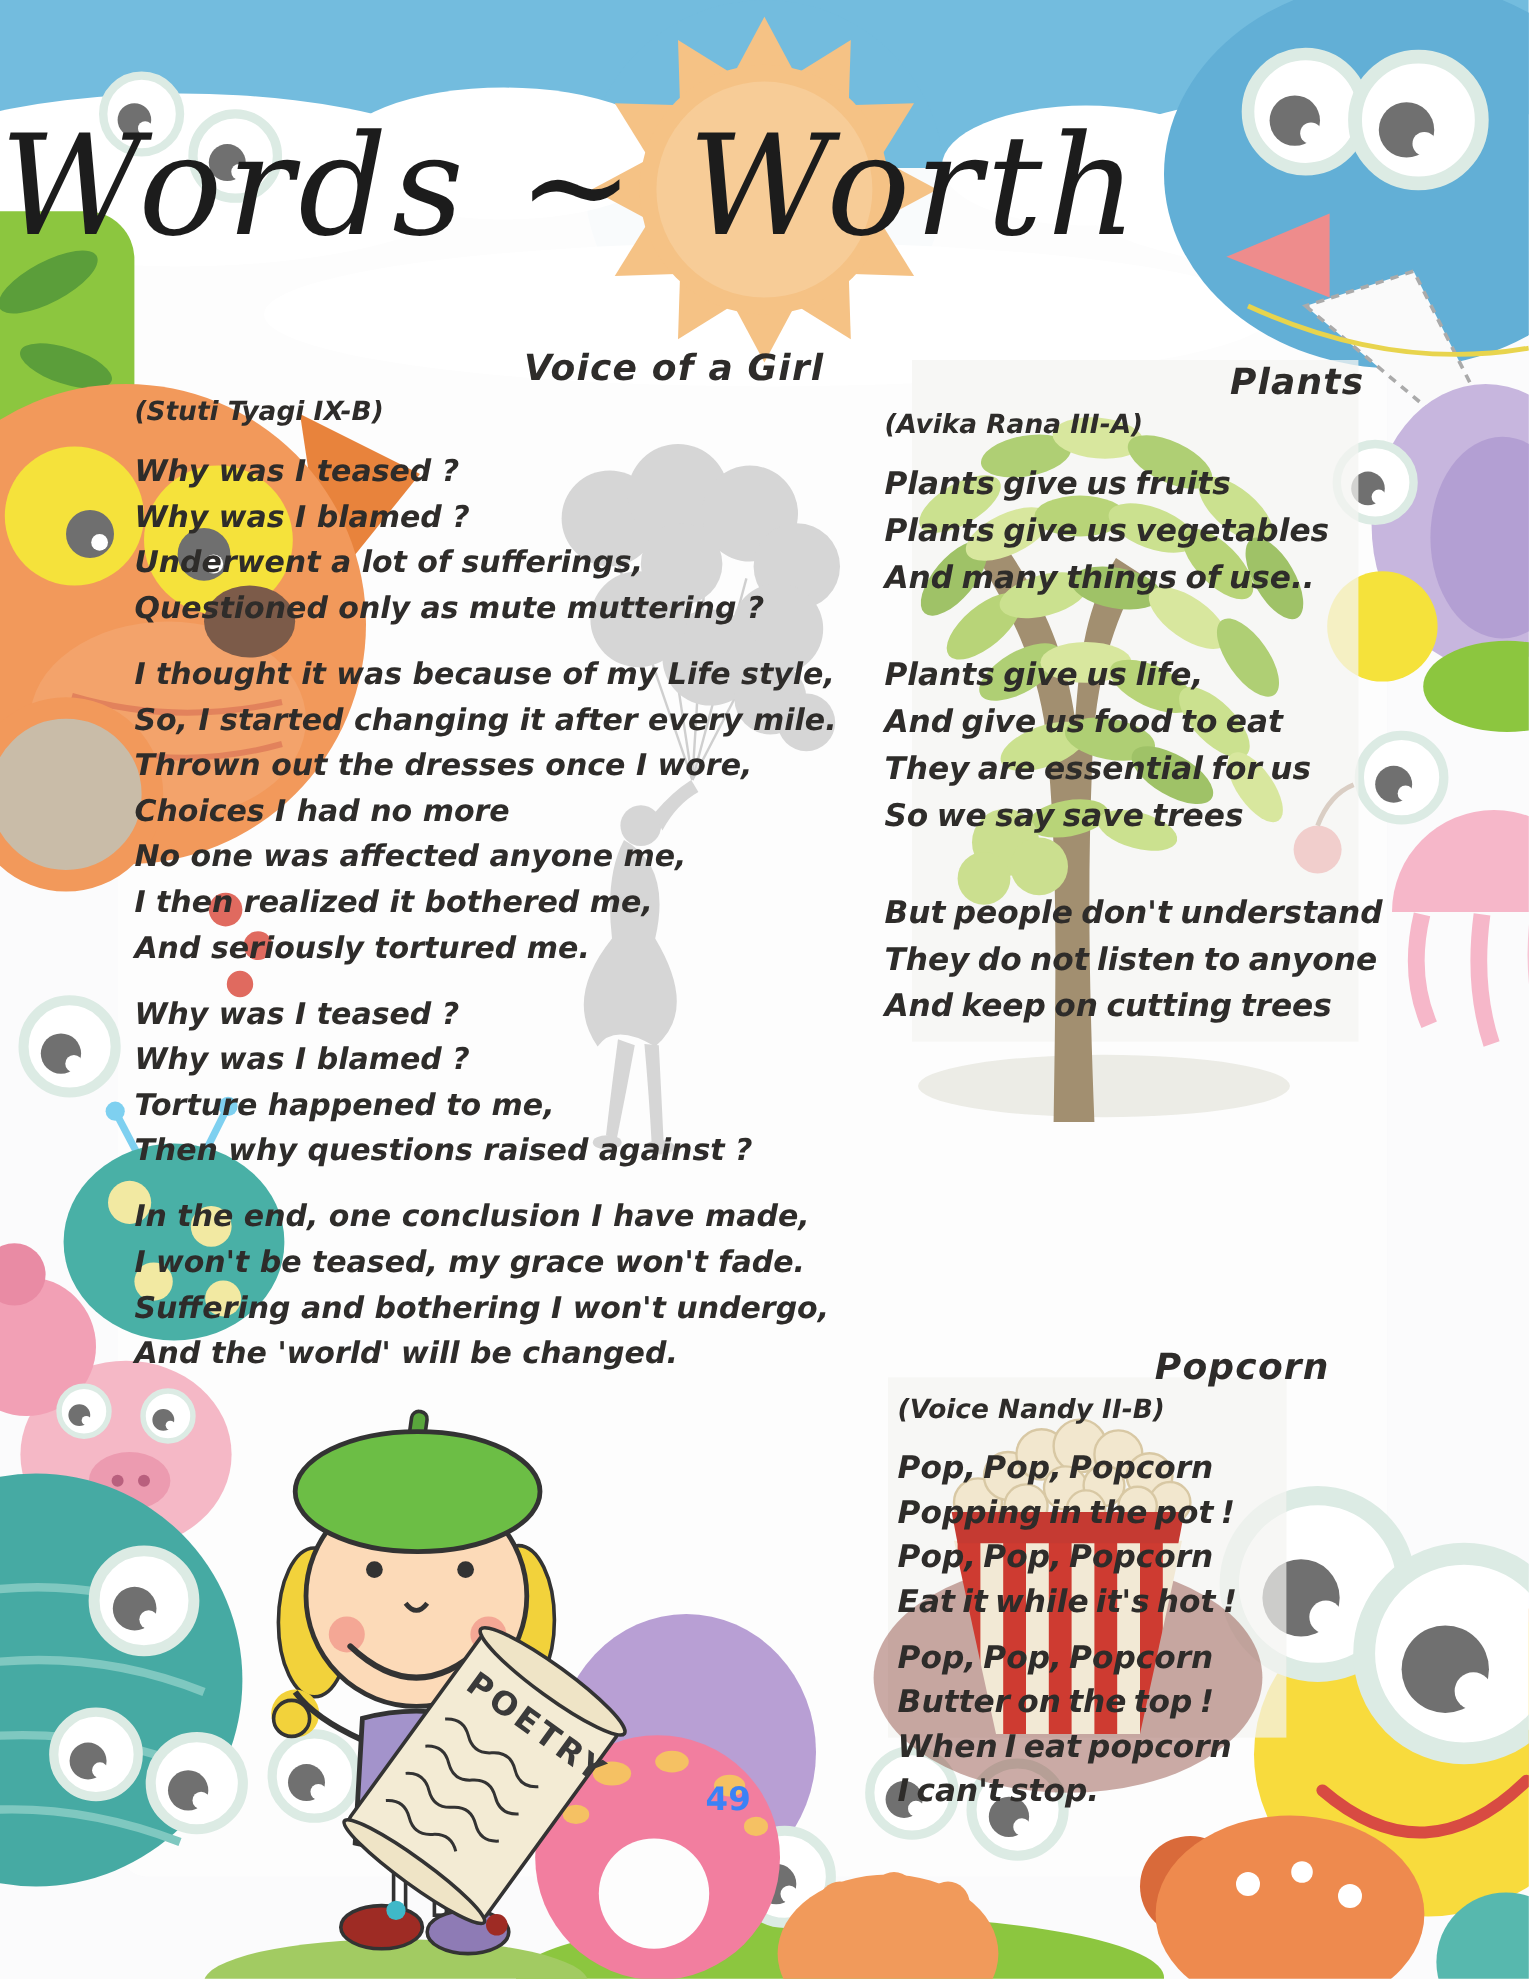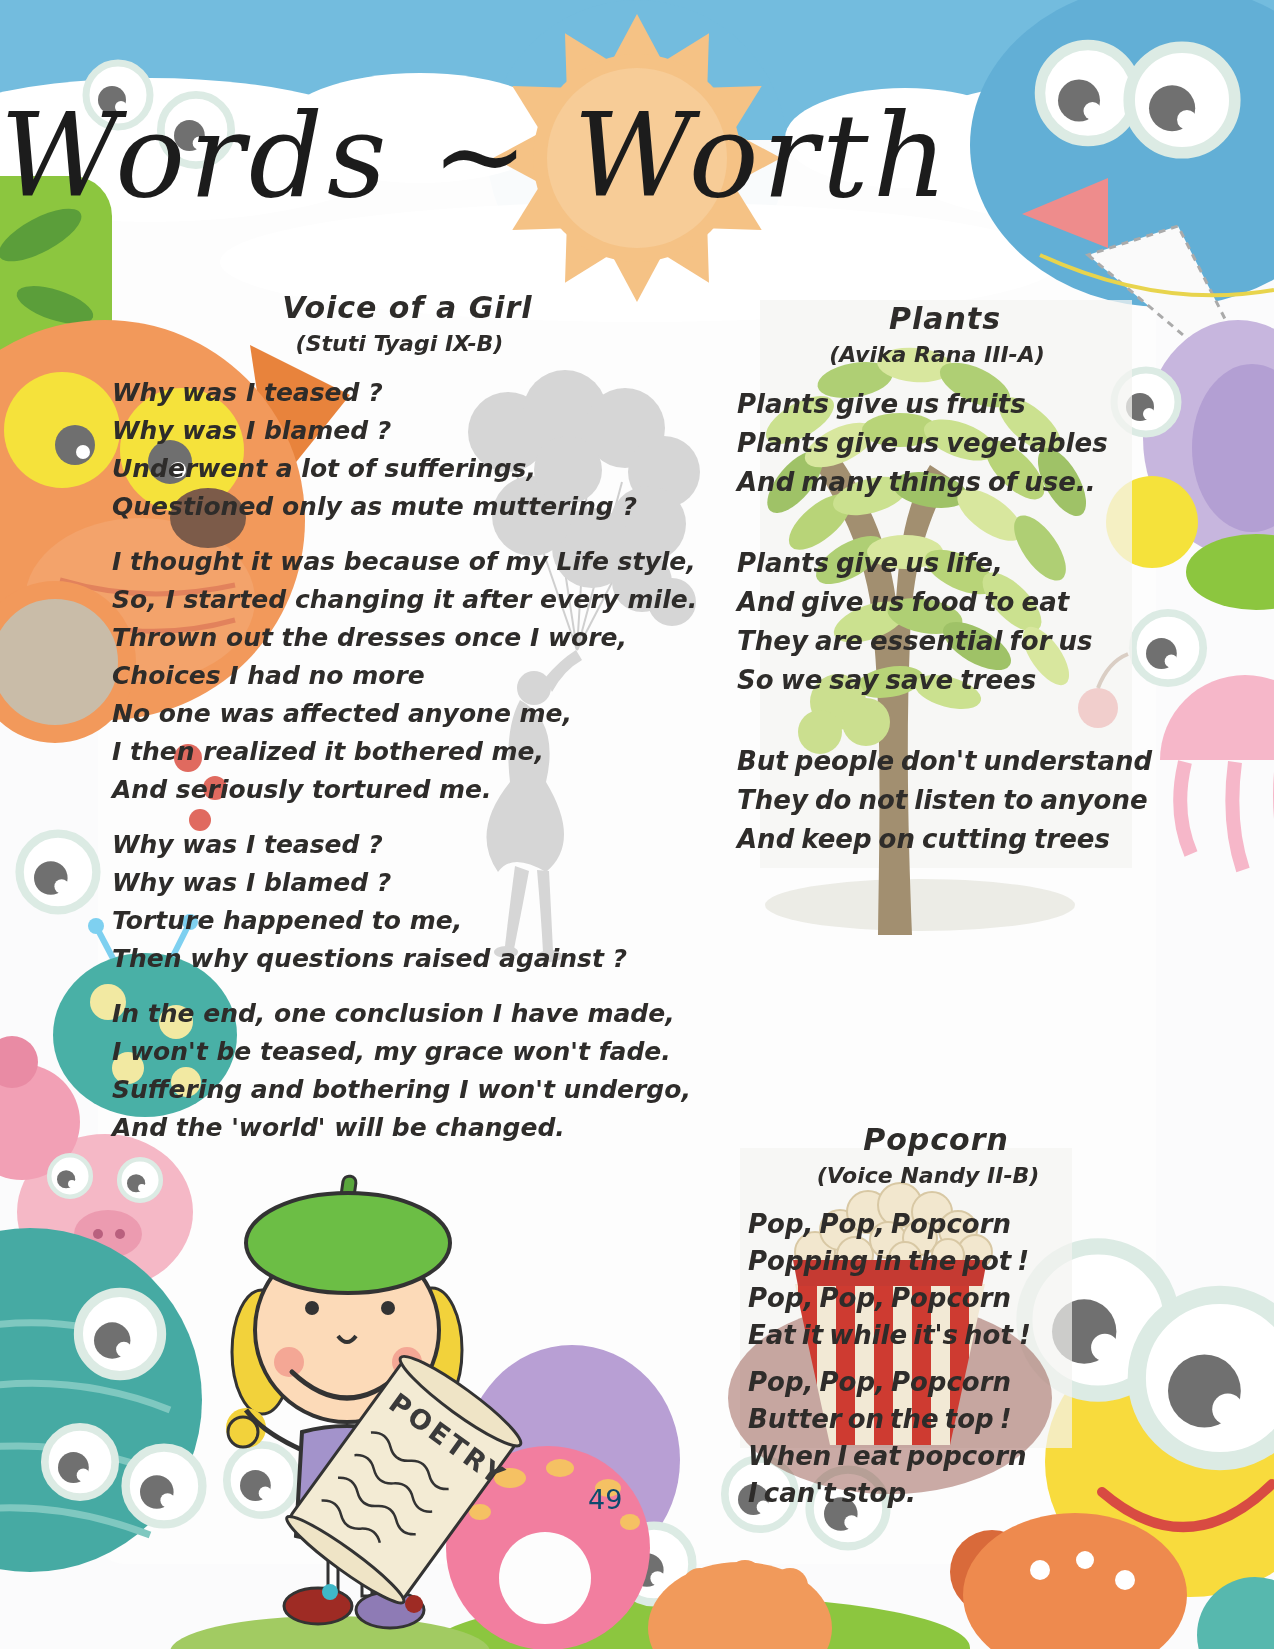--- a/index.html
+++ b/index.html
@@ -30,46 +30,45 @@
     position:absolute;
     z-index:20;
     color:#2e2c2a;
     font-family:"DejaVu Sans", sans-serif;
     font-style:italic;
     font-weight:bold;
   }
   .poem-title{
     margin:0 0 6px 16px;
     font-size:30px;
-    text-align:center;
+    text-align:right;
     letter-spacing:1px;
   }
   .poem-author{
     font-size:22px;
-    text-align:center;
     margin:0 0 18px 0;
   }
   .poem-line{white-space:nowrap;}
   #poem-voice{left:112px;top:290px;width:575px;}
   #poem-voice .poem-line{font-size:25px;line-height:38px;}
   #poem-voice .stanza{margin-bottom:17px;}
   #poem-plants{left:737px;top:301px;width:400px;}
   #poem-plants .poem-line{font-size:26px;line-height:39px;word-spacing:-2px;}
   #poem-plants .stanza{margin-bottom:42px;}
   #poem-popcorn{left:748px;top:1122px;width:360px;font-style:italic;}
   #poem-popcorn .poem-line{font-size:26px;line-height:37px;word-spacing:-3px;}
   #poem-popcorn .stanza{margin-bottom:10px;}
   .page-number{
     position:absolute;
     left:588px;top:1484px;
     z-index:25;
     font-size:27px;
-    font-weight:normal;
+    font-weight:bold;
     font-style:normal;
-    color:#0c4a6e;
+    color:#3b82f6;
   }
 </style>
 </head>
 <body>
 
 <div id="page">
 
   <svg class="bg" width="1274" height="1649" viewBox="0 0 1274 1649">
     <defs>
       <pattern id="stripes" width="38" height="10" patternUnits="userSpaceOnUse">

